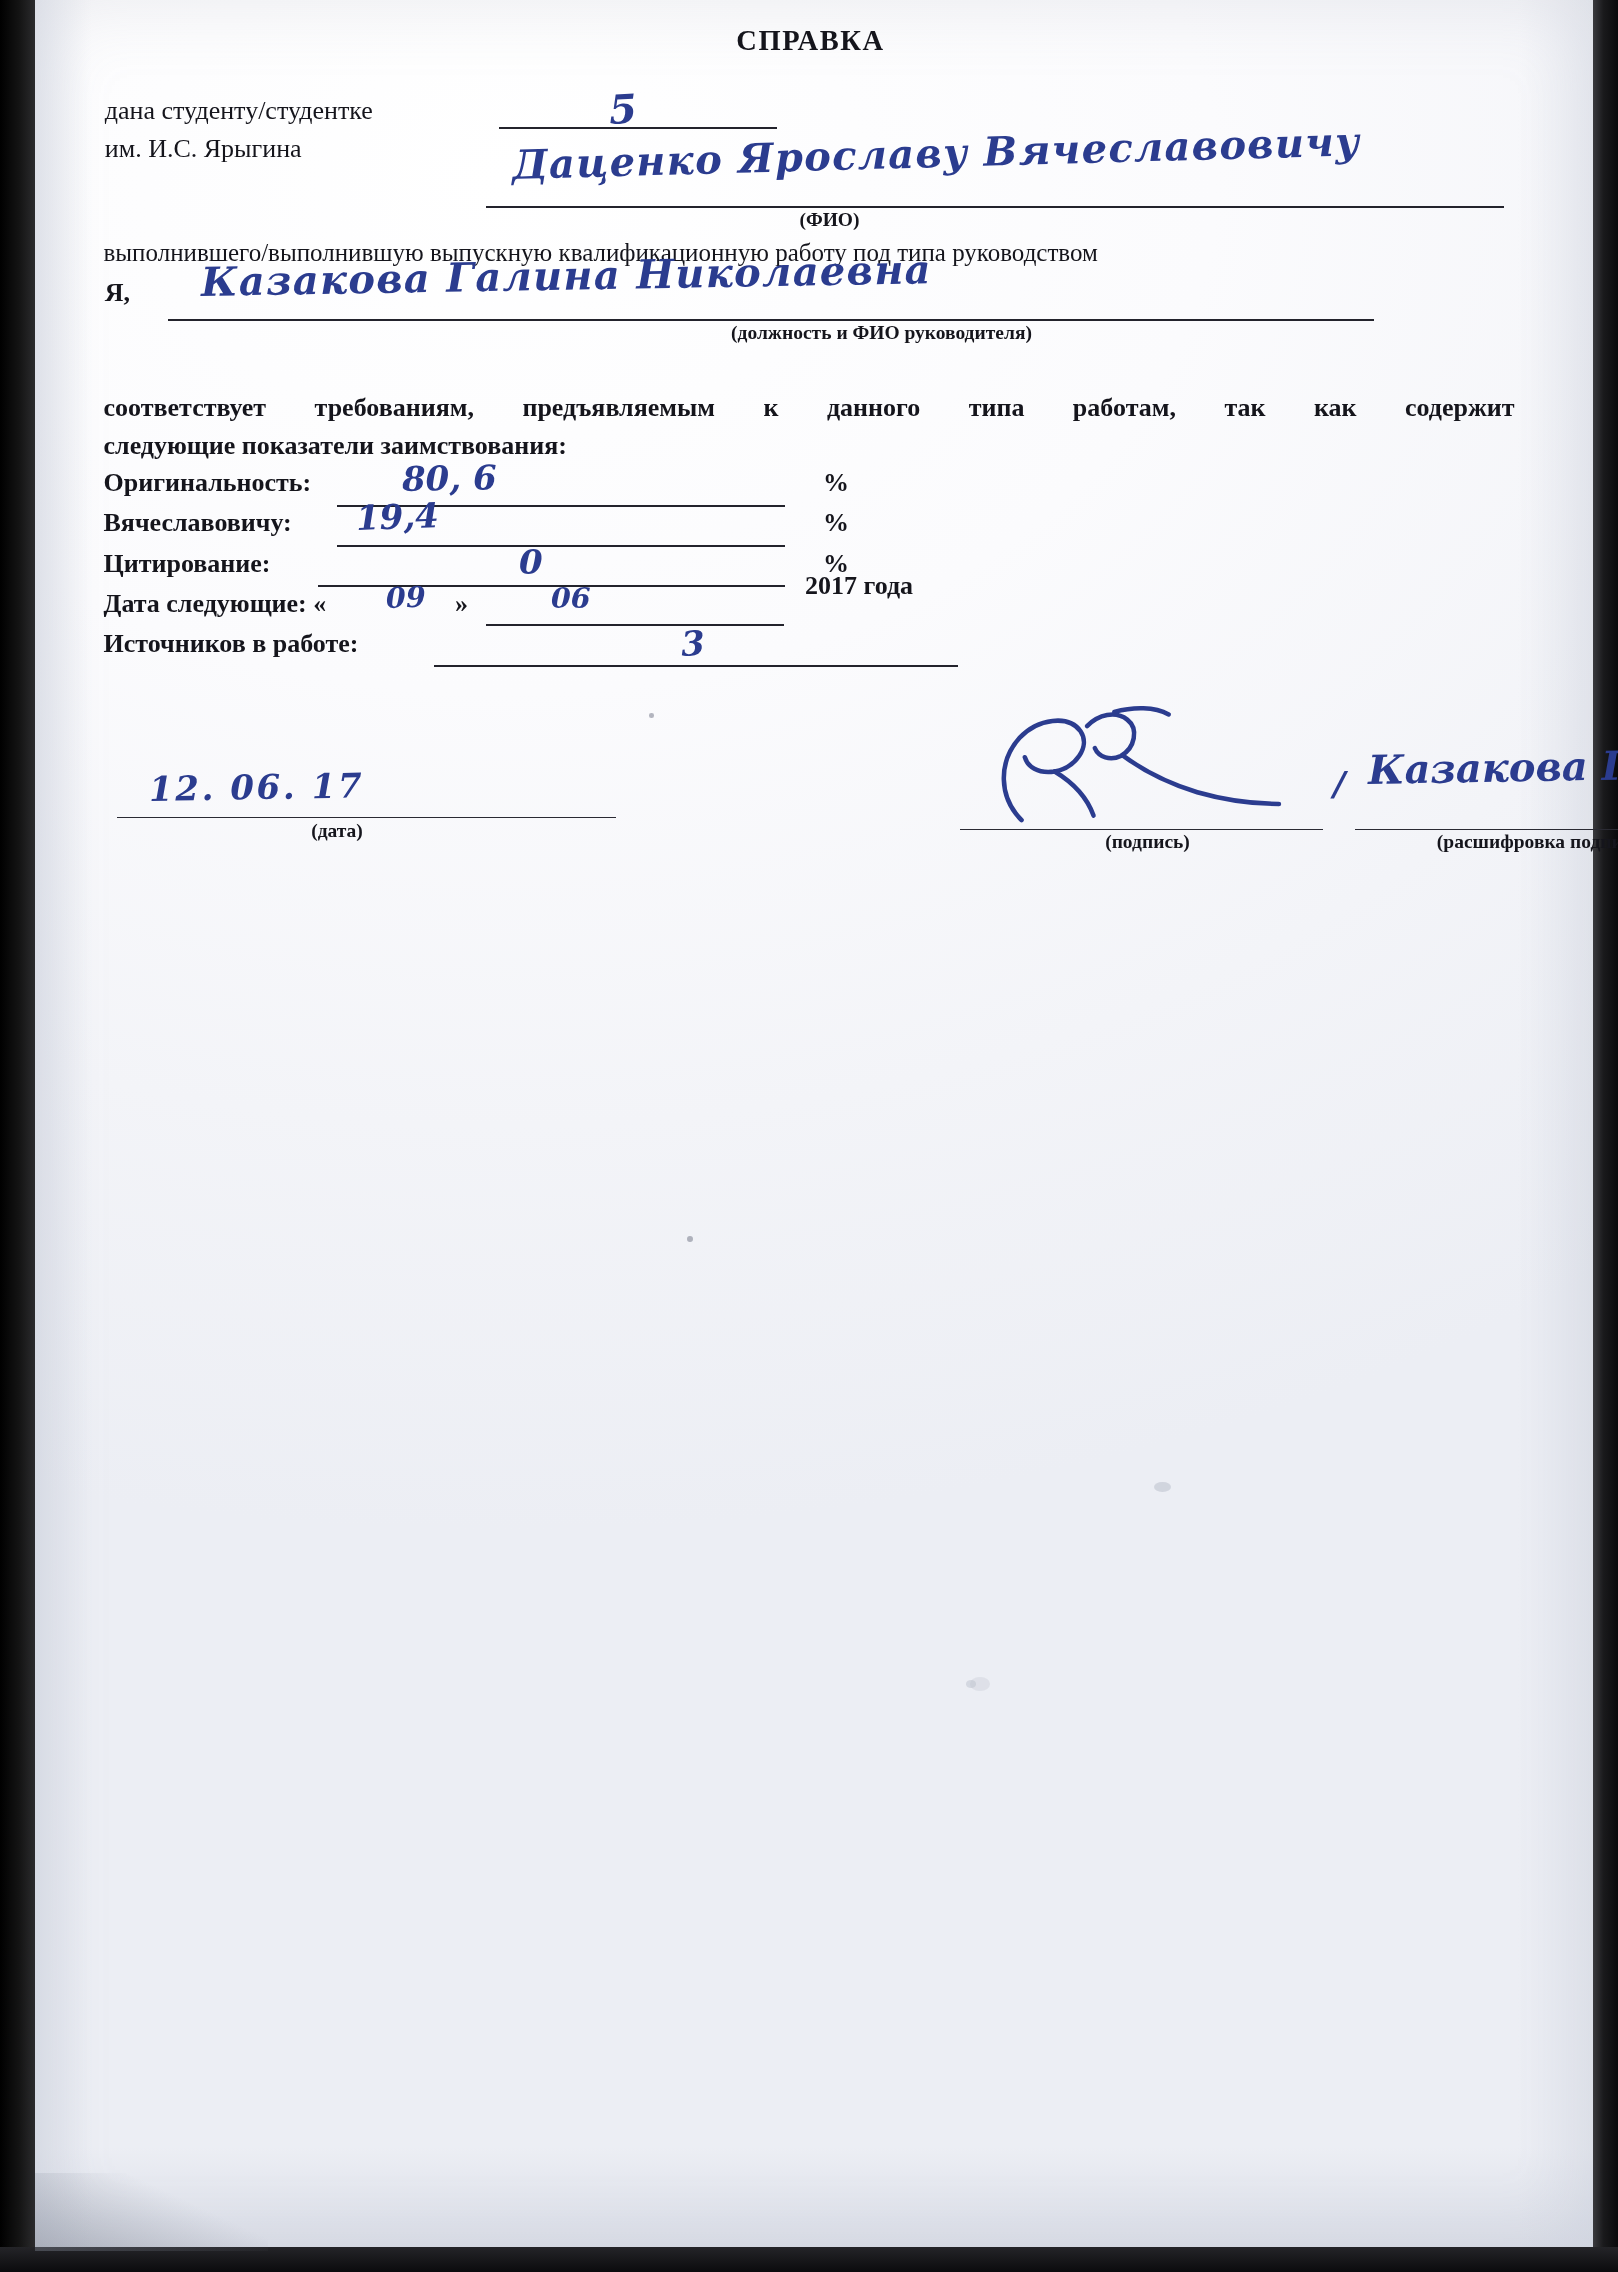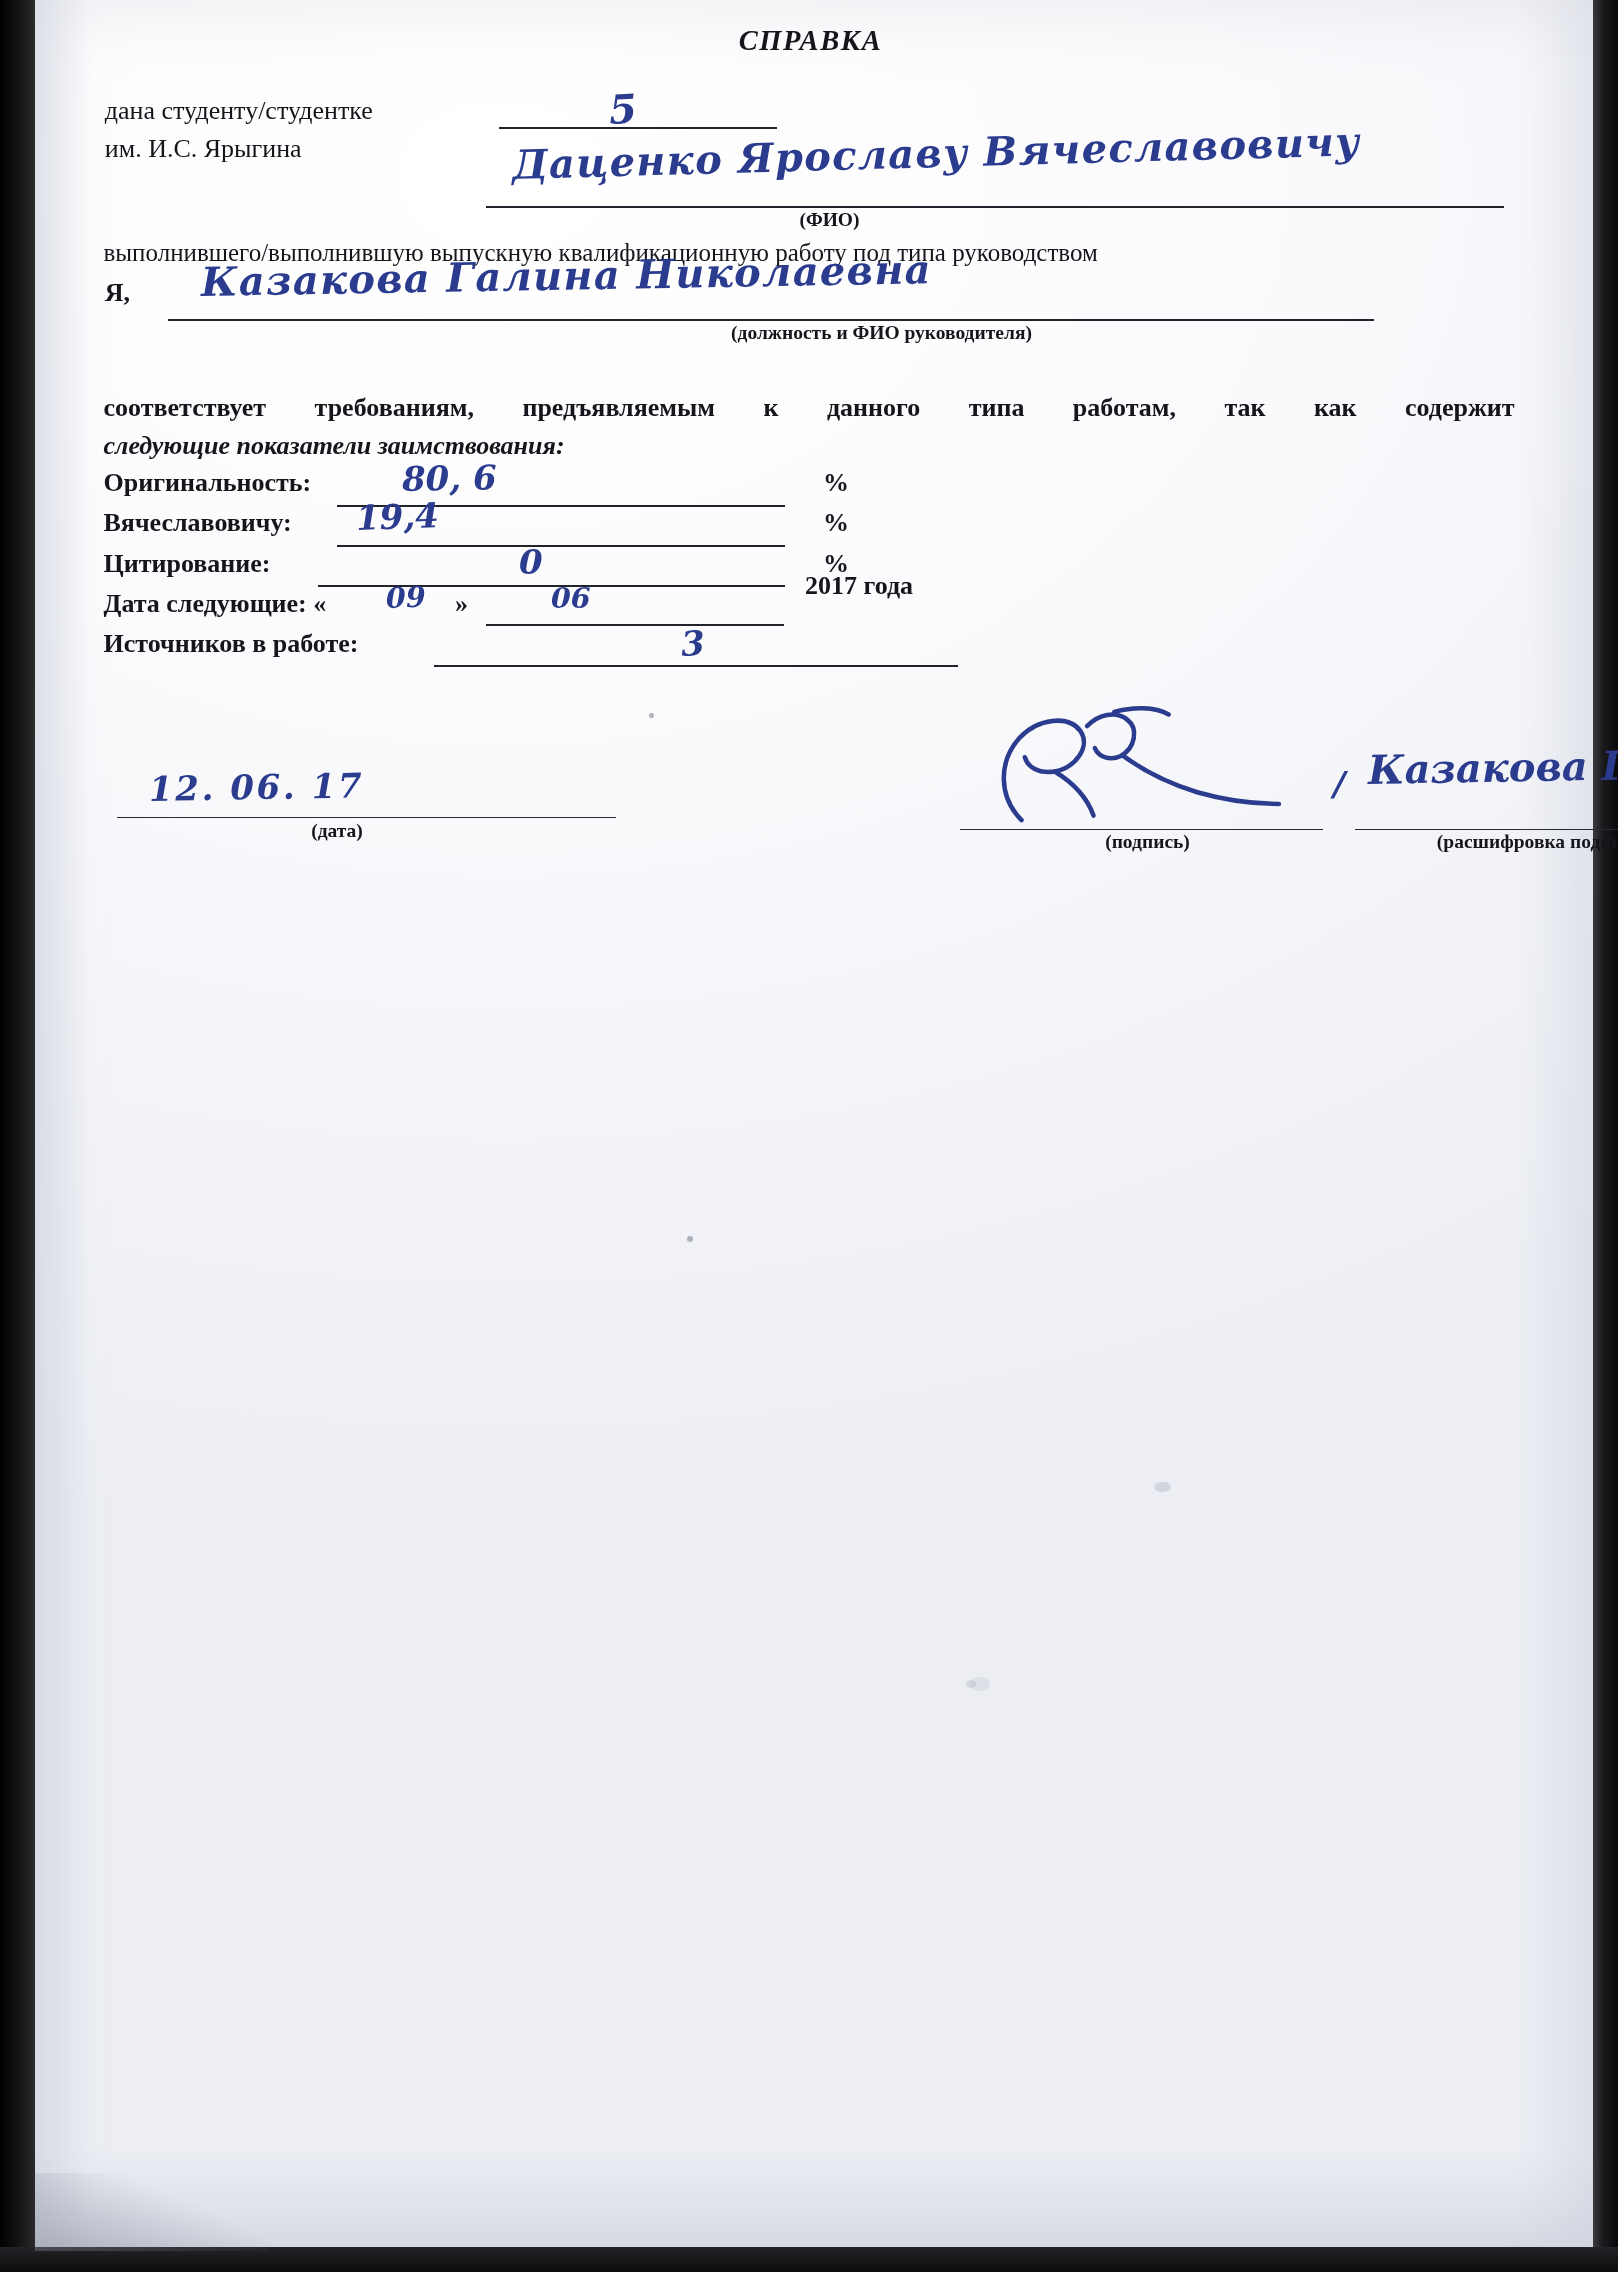--- a/index.html
+++ b/index.html
@@ -82,21 +82,20 @@
   }
 
   .doc-title {
     position: absolute;
     left: 0; top: 25px;
     width: 1427px;
     text-align: center;
     font-size: 28.5px;
     font-weight: bold;
     letter-spacing: 1.6px;
-    font-style: italic;
   }
 
   .line {
     position: absolute;
     font-size: 26px;
     line-height: 1.14;
     white-space: nowrap;
   }
   .just {
     position: absolute;
@@ -164,21 +163,21 @@
     <div class="line small center" style="left:603px; top:209px; width:259px;">(ФИО)</div>
 
     <div class="line" style="left:6.5px; top:239px; font-size:25px;">выполнившего/выполнившую выпускную квалификационную работу под типа руководством</div>
 
     <div class="line bold" style="left:7.8px; top:278px;">Я,</div>
     <div class="rule" style="left:71px; top:319px; width:1206px;"></div>
     <div class="hw hw-lg" style="left:104px; top:258px; transform: rotate(-1deg); letter-spacing:1.3px;">Казакова  Галина  Николаевна</div>
     <div class="line small center" style="left:525px; top:322px; width:519px;">(должность и ФИО руководителя)</div>
 
     <div class="just bold" style="left:6.5px; top:393px; width:1411px;">соответствует требованиям, предъявляемым к данного типа работам, так как содержит</div>
-    <div class="line bold" style="left:6.5px; top:431px;font-style:italic;">следующие показатели заимствования:</div>
+    <div class="line bold" style="left:6.5px; top:431px;">следующие показатели заимствования:</div>
 
     <div class="line bold" style="left:6.5px; top:468px;">Оригинальность:</div>
     <div class="rule" style="left:240px; top:505px; width:448px;"></div>
     <div class="hw hw-md" style="left:305px; top:459px; transform: rotate(-1deg);">80, 6</div>
     <div class="line bold" style="left:726px; top:468px;">%</div>
 
     <div class="line bold" style="left:6.5px; top:508px;">Вячеславовичу:</div>
     <div class="rule" style="left:240px; top:545px; width:448px;"></div>
     <div class="hw hw-md" style="left:259px; top:498px; transform: rotate(-2deg);">19,4</div>
     <div class="line bold" style="left:726px; top:508px;">%</div>

